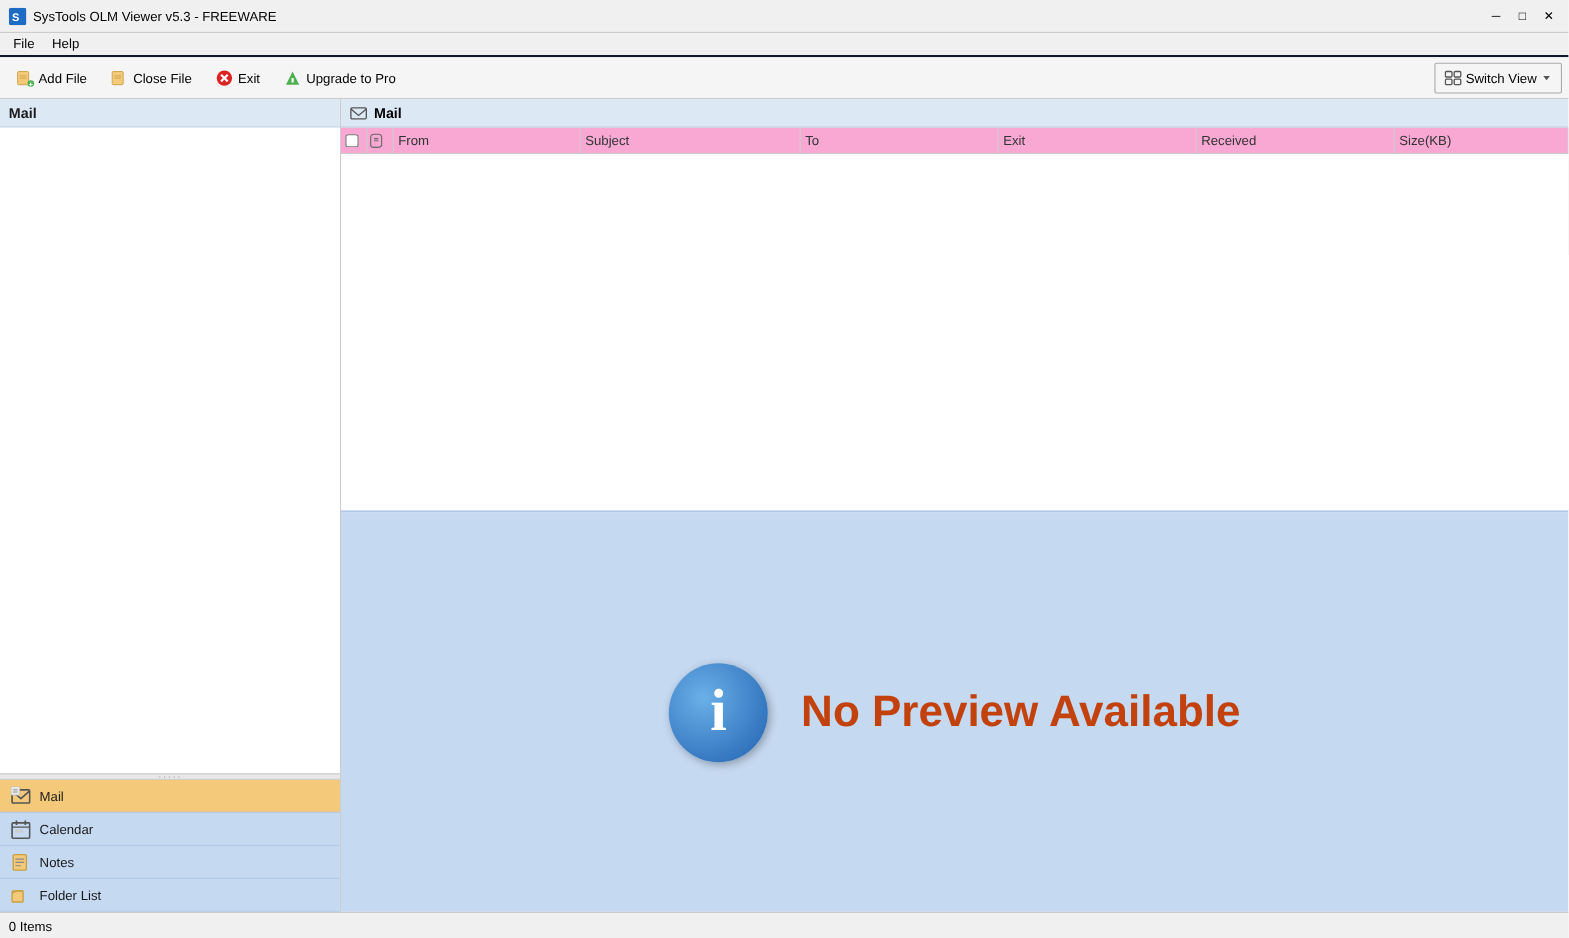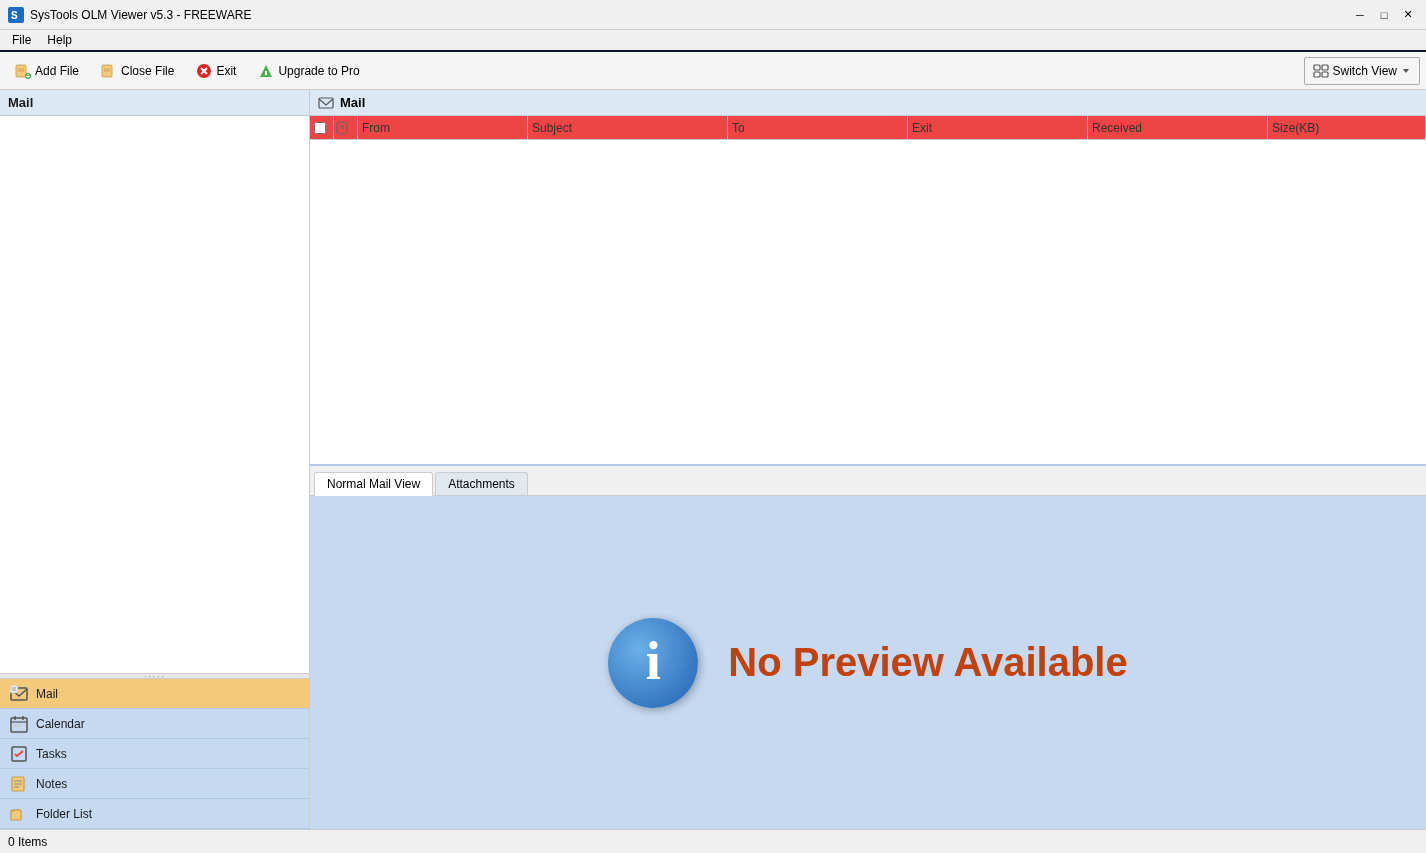--- a/index.html
+++ b/index.html
@@ -209,21 +209,21 @@
     
     #email-list-container {
       flex: 0 0 auto;
       height: 350px;
       overflow-y: auto;
       border-bottom: 2px solid #b0c8e8;
     }
     #email-list-header {
       display: flex;
       align-items: center;
-      background: #ef4444;
+      background: #f9a8d4;
       border-bottom: 1px solid #ccc;
       height: 24px;
       flex-shrink: 0;
       position: sticky;
       top: 0;
     }
     .col-checkbox { width: 24px; flex-shrink: 0; padding: 0 4px; display: flex; align-items: center; }
     .col-attach   { width: 24px; flex-shrink: 0; padding: 0 2px; display: flex; align-items: center; }
     .col-from     { width: 170px; flex-shrink: 0; padding: 0 4px; }
     .col-subject  { width: 200px; flex-shrink: 0; padding: 0 4px; }
@@ -420,27 +420,20 @@
       <div class="nav-item">
         <svg class="nav-icon" viewBox="0 0 18 18">
           <rect x="1" y="3" width="16" height="14" rx="1" fill="none" stroke="#555" stroke-width="1.5"></rect>
           <line x1="1" y1="7" x2="17" y2="7" stroke="#555" stroke-width="1.2"></line>
           <line x1="5" y1="1" x2="5" y2="5" stroke="#555" stroke-width="1.5"></line>
           <line x1="13" y1="1" x2="13" y2="5" stroke="#555" stroke-width="1.5"></line>
           <rect x="4" y="9" width="3" height="3" fill="#ccc"></rect>
           <rect x="8" y="9" width="3" height="3" fill="#ccc"></rect>
         </svg>
         <span>Calendar</span>
-      </div>
-      <div class="nav-item">
-        <svg class="nav-icon" viewBox="0 0 18 18">
-          <rect x="2" y="2" width="14" height="14" rx="1" fill="none" stroke="#555" stroke-width="1.5"></rect>
-          <polyline points="5,9 7,11 13,6" stroke="#e44" stroke-width="2" fill="none"></polyline>
-        </svg>
-        <span>Tasks</span>
       </div>
       <div class="nav-item">
         <svg class="nav-icon" viewBox="0 0 18 18">
           <rect x="2" y="2" width="12" height="14" rx="1" fill="#f5c97a" stroke="#c8a040" stroke-width="1.2"></rect>
           <line x1="4" y1="6" x2="12" y2="6" stroke="#888" stroke-width="1"></line>
           <line x1="4" y1="9" x2="12" y2="9" stroke="#888" stroke-width="1"></line>
           <line x1="4" y1="12" x2="9" y2="12" stroke="#888" stroke-width="1"></line>
         </svg>
         <span>Notes</span>
       </div>
@@ -480,24 +473,20 @@
         <div class="col-from header-cell">From</div>
         <div class="col-subject header-cell">Subject</div>
         <div class="col-to header-cell">To</div>
         <div class="col-sent header-cell">Exit</div>
         <div class="col-received header-cell">Received</div>
         <div class="col-size header-cell">Size(KB)</div>
       </div>
       <div class="email-list-body"></div>
     </div>
 
-    <div id="preview-tabs-bar">
-      <div class="preview-tab active">Normal Mail View</div>
-      <div class="preview-tab">Attachments</div>
-    </div>
 
     <div id="preview-area">
       <div id="no-preview">
         <div id="info-icon-circle">
           <span class="info-letter">i</span>
         </div>
         <span id="no-preview-text">No Preview Available</span>
       </div>
     </div>
   </div>

